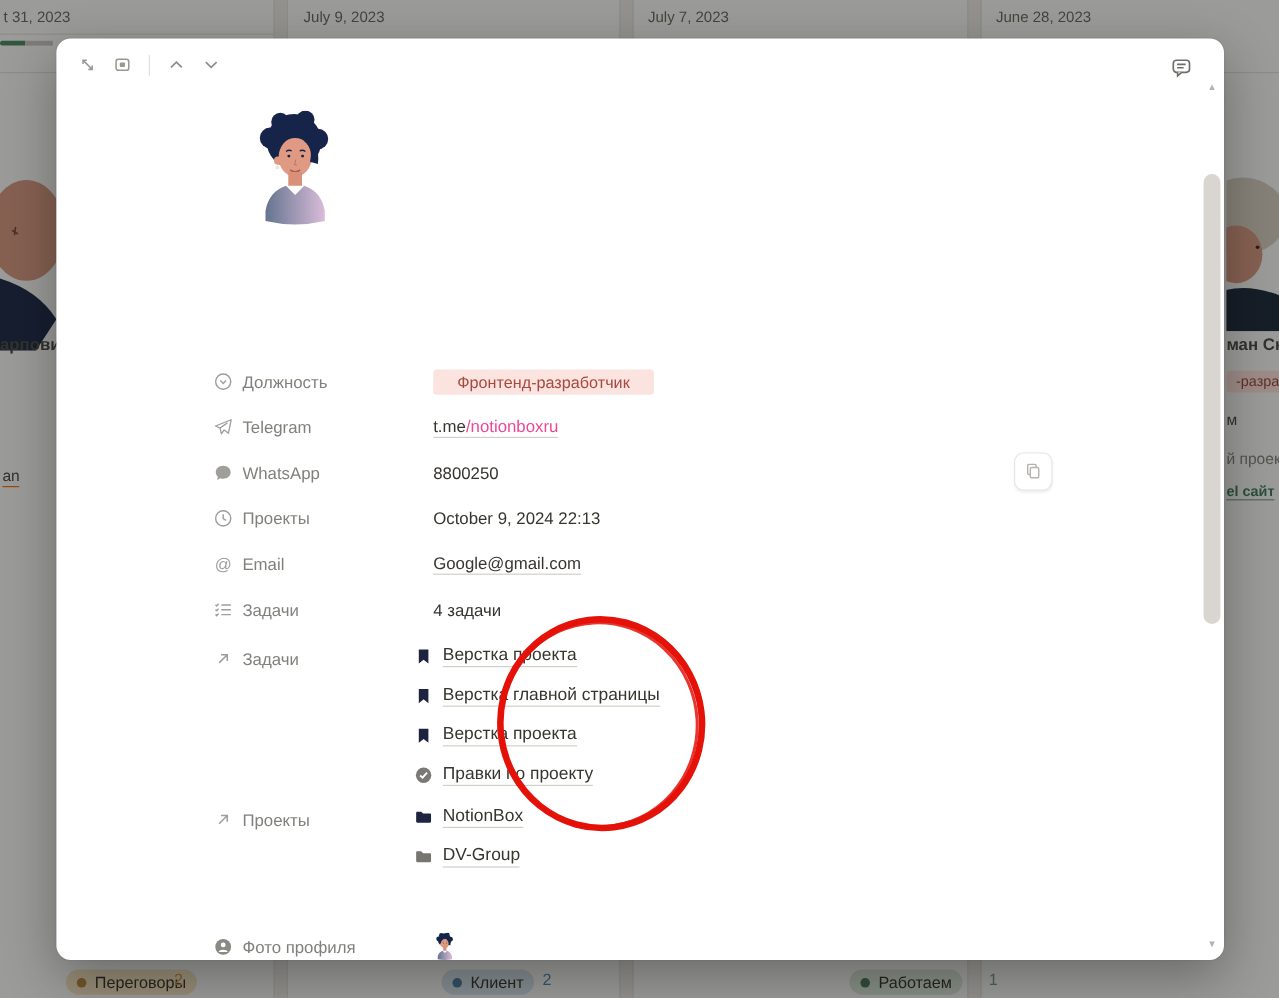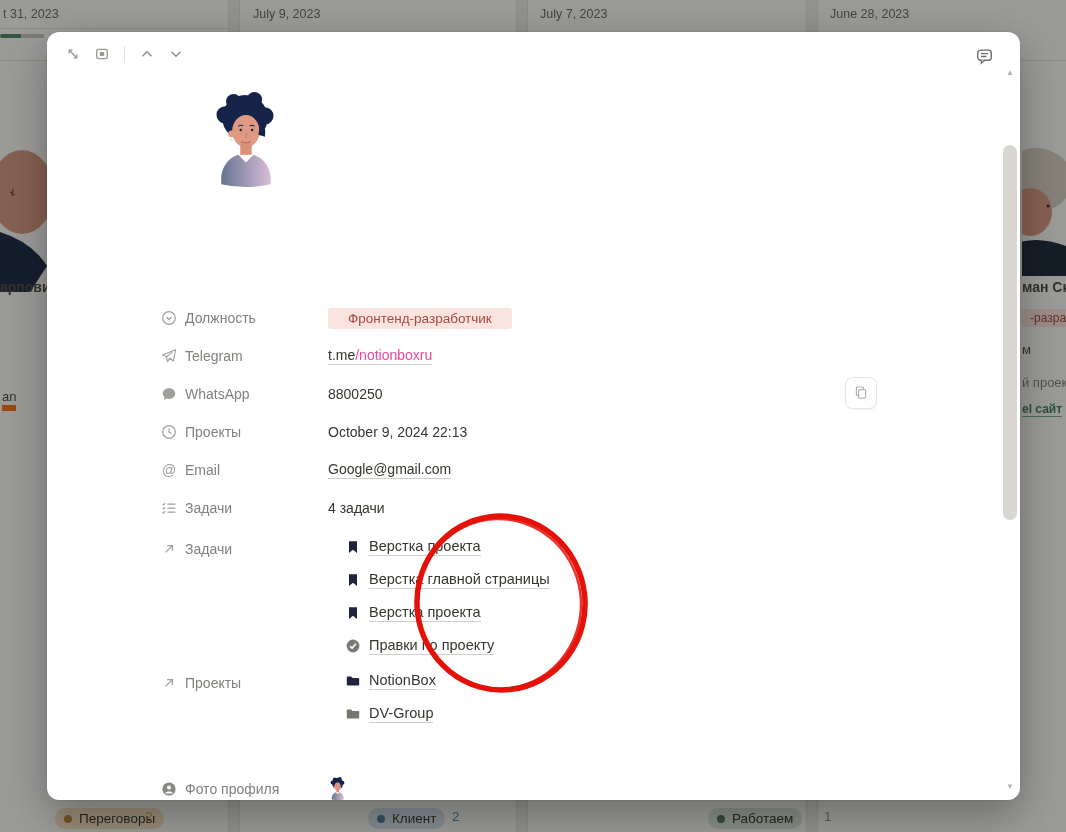--- a/index.html
+++ b/index.html
@@ -10,42 +10,42 @@
   
   .board { position:absolute; inset:0; z-index:1; }
   .col { position:absolute; top:0; bottom:0; background:#fbfaf8; }
   .col-gap { position:absolute; top:0; bottom:0; width:12px; background:#edebe7; border-left:1px solid #e3e1dc; border-right:1px solid #e3e1dc; }
   .col-date { position:absolute; top:7px; font-size:12.5px; color:#6a6962; }
   .hline { position:absolute; height:1px; background:#e3e1dc; }
   .progress-green { position:absolute; left:0; top:34px; width:21px; height:4px; background:#4d8765; border-radius:2px 0 0 2px; }
   .progress-gray  { position:absolute; left:21px; top:34px; width:23px; height:4px; background:#c9c7c2; }
   .edge-text { position:absolute; color:#4c4b45; font-size:14px; white-space:nowrap; }
   .edge-tag { position:absolute; left:1022px; background:#ffe2dd; color:#9a4a3f; font-size:12px; padding:2px 6px 2px 8px; border-radius:3px 0 0 3px; white-space:nowrap; }
-  .u { border-bottom:6px solid #f97316; padding-bottom:1px; }
+  .u { border-bottom:1px solid #f97316; padding-bottom:1px; }
   .green-link { color:#3f7d5c; font-weight:bold; border-bottom:1px solid #7fa48e; }
   .muted { color:#84837c; }
   .group-pill { position:absolute; top:808px; display:inline-flex; align-items:center; gap:7px; height:21px; padding:0 9px; border-radius:11px; font-size:13.5px; color:#39352c; }
   .group-dot { width:8px; height:8px; border-radius:50%; }
   .group-count { position:absolute; top:809px; font-size:13.5px; }
 
   
   .dim { position:absolute; inset:0; background:rgba(12,12,10,0.40); z-index:2; }
 
   
   .modal { position:absolute; left:47px; top:32px; width:973px; height:768px; background:#ffffff;
            border-radius:12px; box-shadow:0 0 0 1px rgba(0,0,0,0.04), 0 14px 44px rgba(0,0,0,0.32); z-index:3; }
   .toolbar { position:absolute; left:13px; top:9px; display:flex; align-items:center; gap:3px; }
   .tool-btn { width:26px; height:26px; border:none; background:transparent; border-radius:4px; display:flex; align-items:center; justify-content:center; cursor:pointer; }
   .tool-div { width:1px; height:17px; background:#e0dedb; margin:0 6px; }
   .comment-btn { position:absolute; right:22px; top:10px; width:28px; height:28px; border:none; background:transparent; border-radius:4px; display:flex; align-items:center; justify-content:center; cursor:pointer; }
 
   .avatar-big { position:absolute; left:160px; top:60px; width:76px; height:99px; }
   .page-title { position:absolute; left:127px; top:196px; font-size:40px; font-weight:bold; color:#37352f; letter-spacing:-0.5px; }
 
-  .prop-row { position:absolute; left:114px; height:26px; display:flex; align-items:center; }
+  .prop-row { position:absolute; left:131px; height:26px; display:flex; align-items:center;gap:16px; }
   .prop-label { display:flex; align-items:center; gap:8px; width:167px; color:#82807c; font-size:14px; cursor:pointer; }
   .picon { width:16px; height:16px; display:flex; align-items:center; justify-content:center; color:#a09e9a; flex:none; }
   .prop-value { font-size:14px; color:#37352f; display:flex; align-items:center; gap:8px; }
   .tag { background:#fbe4e0; color:#a8493f; font-size:13.5px; padding:3px 20px; border-radius:3px; }
   .link-u { border-bottom:1px solid #d2cfc9; padding-bottom:1px; }
   .gray-part { color:#ec4899; }
   .rel-item { position:absolute; left:298px; display:flex; align-items:center; gap:8px; height:22px; cursor:pointer; }
   .rel-text { font-size:14.5px; font-weight:500; color:#37352f; border-bottom:1px solid #d2cfc9; padding-bottom:1px; }
   .avatar-small { width:19px; height:24px; }
 

